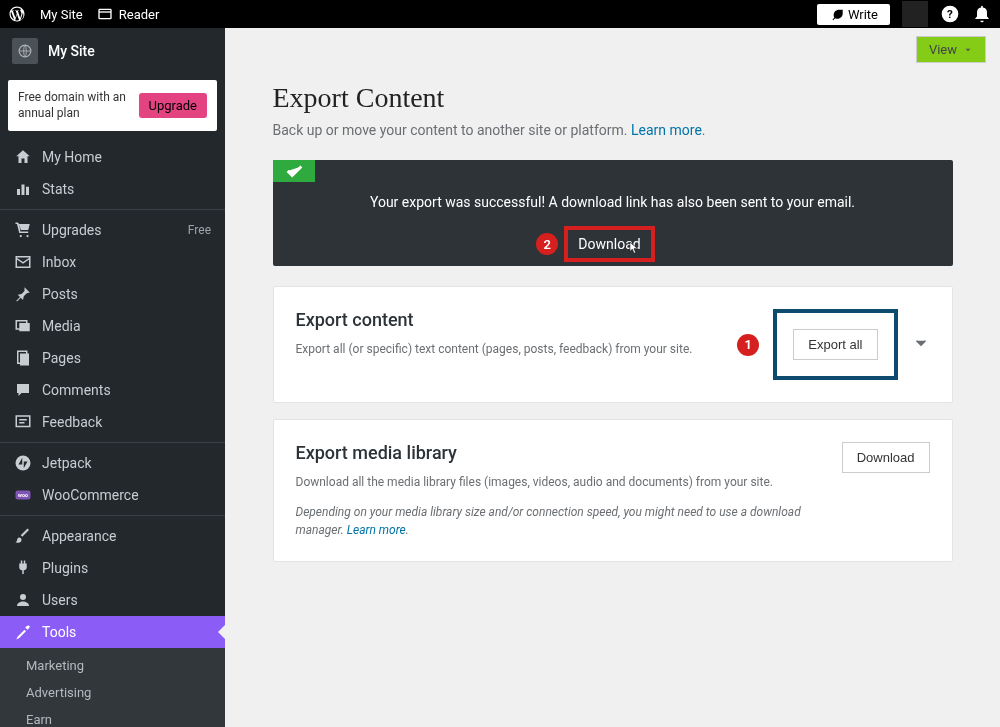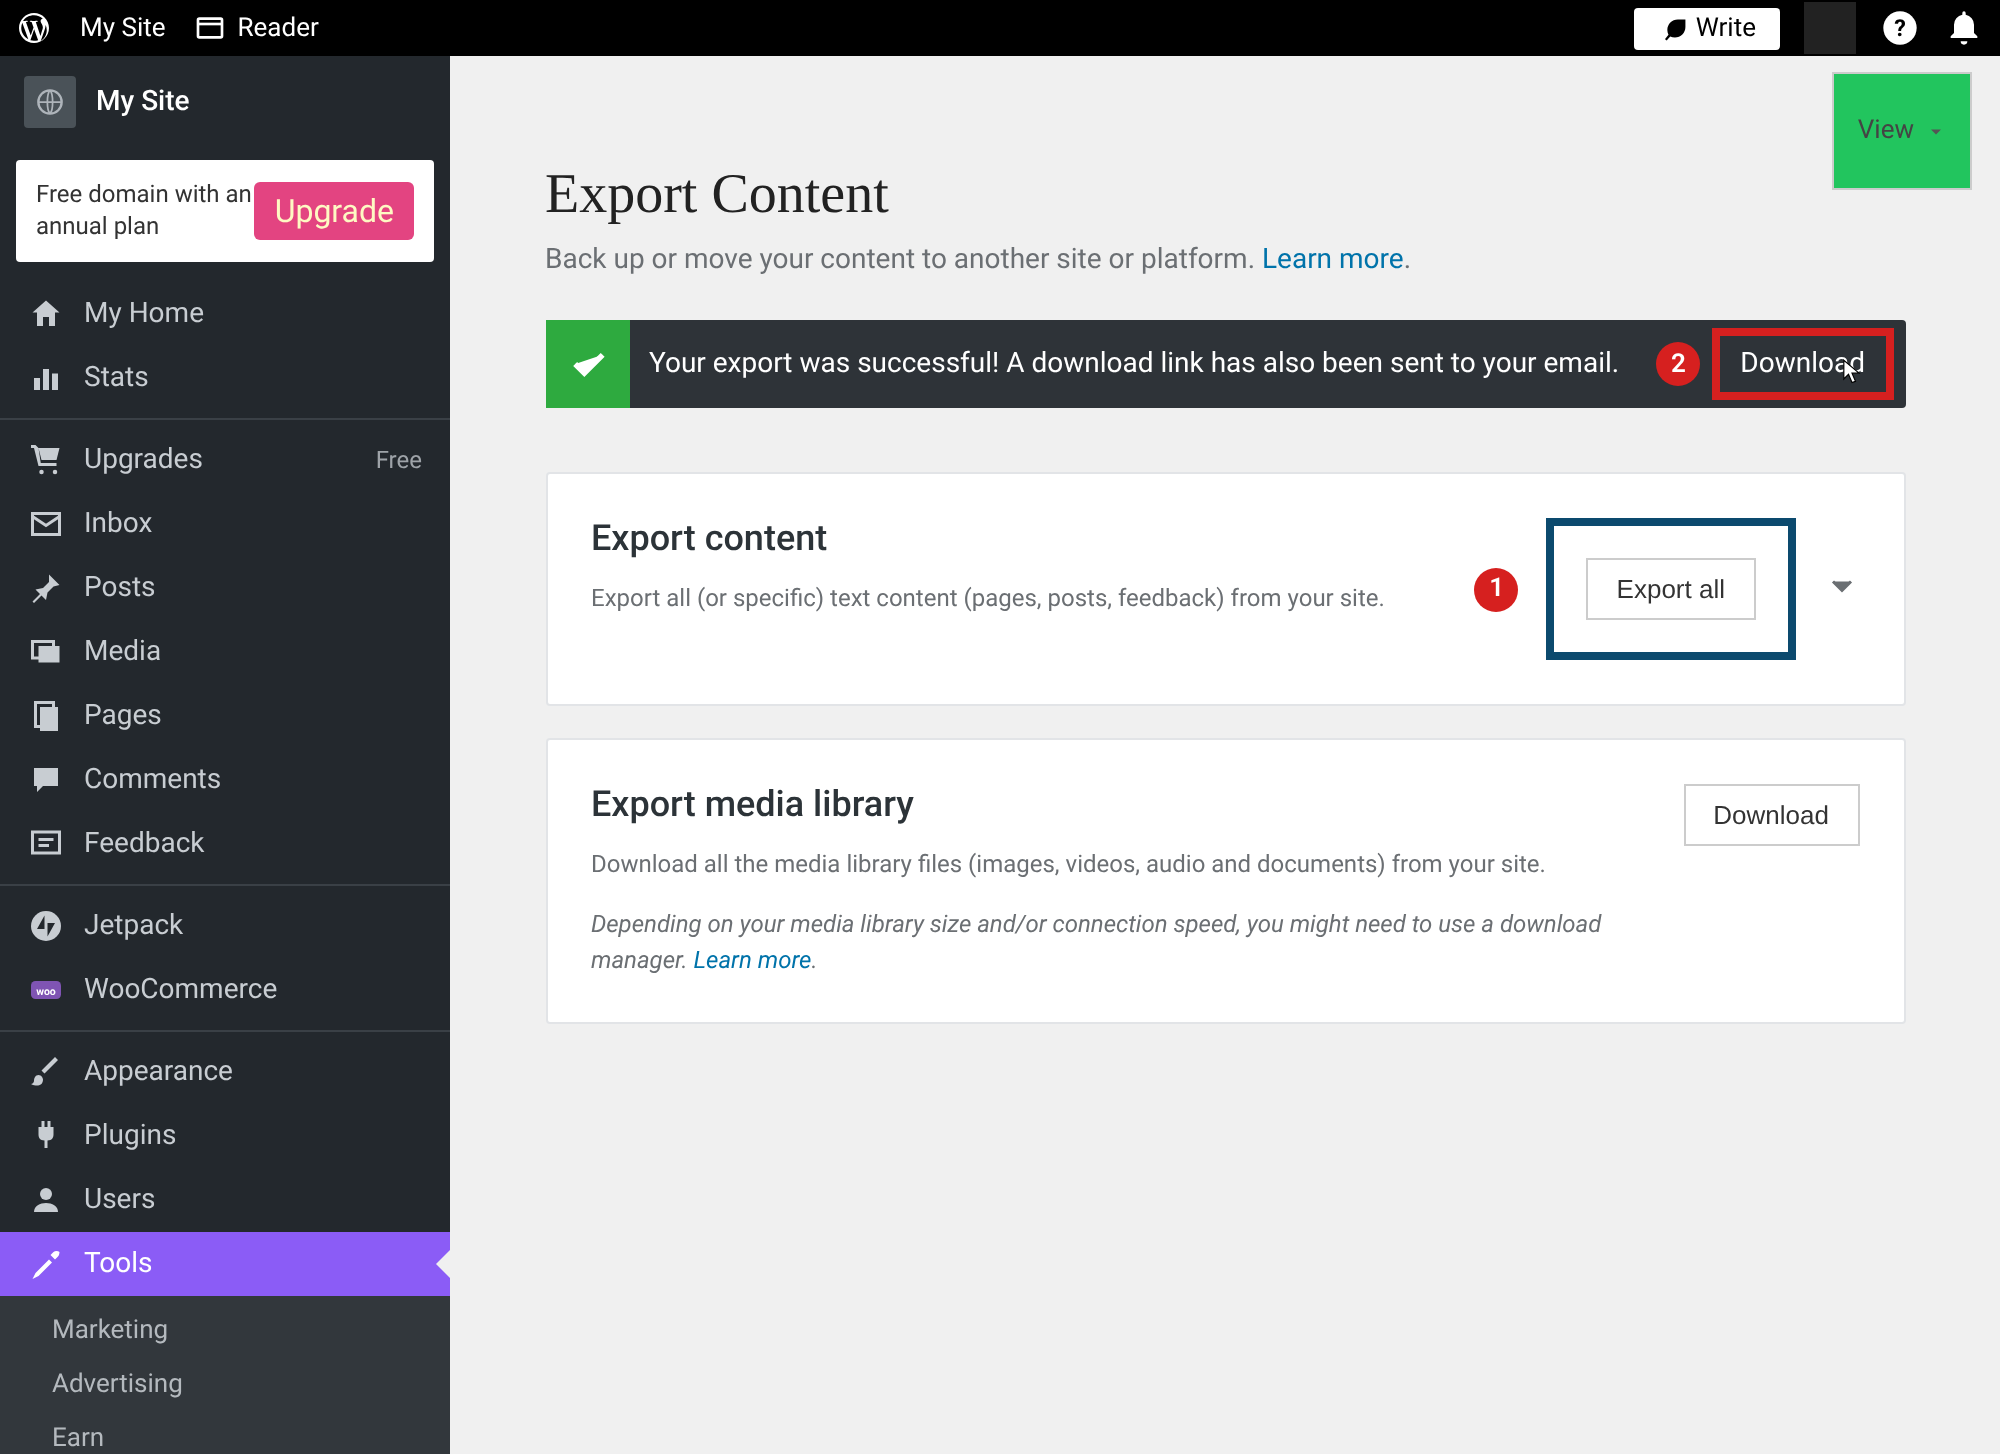--- a/index.html
+++ b/index.html
@@ -13,42 +13,42 @@
   .write-btn { background: #fff; color: #000; padding: 3px 12px; border-radius: 2px; display: flex; align-items: flex-end; gap: 5px; font-size: 13px; cursor: pointer; }
   .topbar-square { width: 26px; height: 26px; background: #222; }
   
   
   .layout { display: flex; height: calc(727px - 28px); }
   .sidebar { width: 225px; background: #23282d; color: #c4c9ce; display: flex; flex-direction: column; font-size: 14px; }
   .site-header { display: flex; align-items: center; gap: 10px; padding: 10px 12px; color: #fff; font-weight: 500; }
   .site-avatar { width: 26px; height: 26px; background: #4a5258; border-radius: 2px; display:flex; align-items:center; justify-content:center; }
   
   .upgrade-card { background: #fff; margin: 6px 8px 10px; padding: 10px 10px; border-radius: 2px; display: flex; align-items: center; justify-content: space-between; color: #333; font-size: 12px; }
-  .upgrade-btn { background: #e34481; color: #fef9c3; padding: 5px 10px; font-size: 16px; border-radius: 3px; cursor: pointer; }
+  .upgrade-btn { background: #e34481; color: #000000; padding: 5px 10px; font-size: 13px; border-radius: 3px; cursor: pointer; }
   
   .nav-item { display: flex; align-items: center; gap: 10px; padding: 7px 14px; cursor: pointer; color: #c8cdd2; }
   .nav-item.active { background: #8b5cf6; color: #fff; position: relative; }
   .nav-item.active::after { content: ''; position: absolute; right: -1px; top: 50%; transform: translateY(-50%); width: 0; height: 0; border-top: 8px solid transparent; border-bottom: 8px solid transparent; border-right: 8px solid #f0f0f0; }
   .nav-right { margin-left: auto; font-size: 12px; color: #9ea3a8; }
   .nav-div { border-top: 1px solid #3a4046; margin: 4px 0; }
   .nav-icon { width: 18px; height: 18px; display: inline-flex; align-items: center; justify-content: center; fill: currentColor; flex-shrink: 0; }
   
   .subnav { background: #32373c; padding: 4px 0; }
   .subnav-item { padding: 6px 26px; font-size: 13px; color: #b4b9be; cursor: pointer; }
   
   
   .main { flex: 1; background: #f0f0f0; position: relative; overflow: auto; }
-  .view-btn { position: absolute; top: 8px; right: 14px; border: 1px solid #ccc; background: #22c55e; padding: 21px 12px; font-size: 13px; color: #444; display: flex; align-items: center; gap: 6px; cursor: pointer; }
+  .view-btn { position: absolute; top: 8px; right: 14px; border: 1px solid #ccc; background: #84cc16; padding: 5px 12px; font-size: 13px; color: #444; display: flex; align-items: center; gap: 6px; cursor: pointer; }
   
   .content { max-width: 680px; margin: 0 auto; padding: 14px 0 40px; }
   .page-title { font-family: Georgia, serif; font-weight: 400; font-size: 28px; color: #222; margin-top: 40px; margin-bottom: 8px; }
   .page-sub { font-size: 14px; color: #6b6f73; margin-bottom: 22px; }
   .page-sub a { color: #0073aa; text-decoration: none; }
   
-  .notice { display: flex; align-items: center; background: #2e3338; color: #fff; font-size: 14px; border-radius: 2px; overflow: visible; margin-bottom: 32px; position: relative; }
+  .notice { display: flex; align-items: center; background: #2e3338; color: #fff; font-size: 14px; border-radius: 2px; overflow: visible; margin-bottom: 20px; position: relative; flex-direction: column; }
   .notice-check { width: 42px; align-self: stretch; background: #2eaa3f; display: flex; align-items: center; justify-content: center; }
   .notice-text { padding: 12px 10px; flex: 1; }
   .notice-dl-wrap { border: 4px solid #d6201f; padding: 6px 10px; margin: 4px 6px 4px 0; display: flex; align-items: center; position: relative; }
   .notice-dl { color: #fff; font-size: 14px; cursor: pointer; }
   .cursor { position: absolute; right: 10px; bottom: 2px; }
   
   .card { background: #fff; border: 1px solid #e2e4e7; border-radius: 2px; margin-bottom: 16px; }
   .card-row { display: flex; align-items: flex-start; padding: 22px 22px; }
   .card-body { flex: 1; padding-right: 20px; }
   .card-title { font-size: 18px; font-weight: 500; color: #2c3338; margin-bottom: 10px; }

